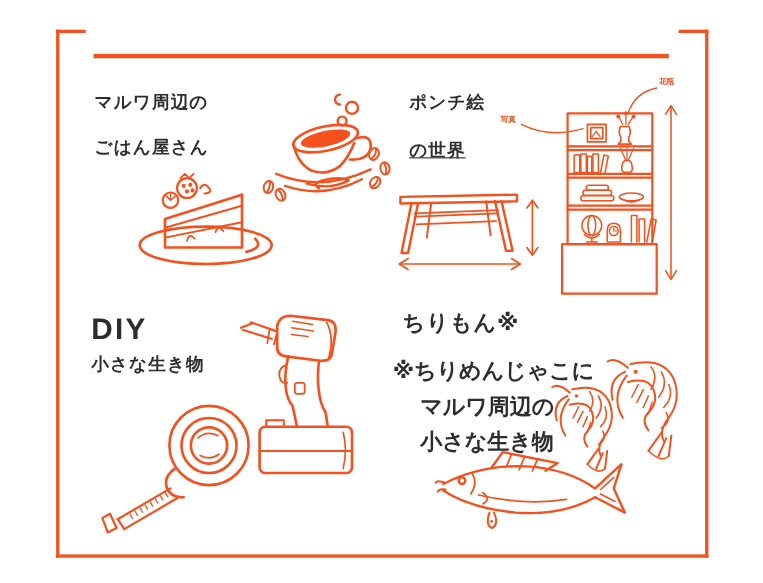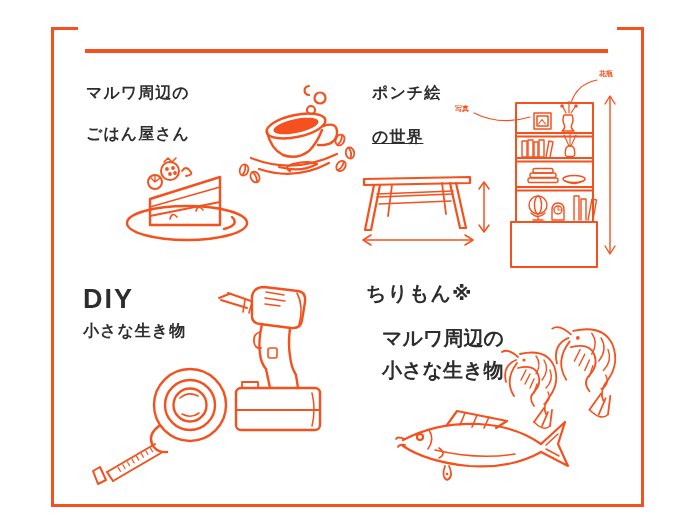--- a/index.html
+++ b/index.html
@@ -275,20 +275,21 @@
         <path d="M34,106 L34,100 L50,100 L50,106" stroke-width="1.8"></path>
         <path d="M104,111 Q108,127 104,144" stroke-width="1.5"></path>
       </g>
     </svg>
   </section>
 
   
   <section>
     <div class="heading h-s4">ちりもん※</div>
     <div class="note">
+      <div>※ちりめんじゃこに</div>
       <div class="indent">マルワ周辺の</div>
       <div class="indent">小さな生き物</div>
     </div>
 
     <svg class="ill" style="left:498px;top:322px" width="158" height="108" viewBox="0 0 158 108" fill="none" stroke="currentColor" stroke-width="1.8" stroke-linecap="round" stroke-linejoin="round">
       <defs>
         <g id="shr">
           <path d="M16,12 Q2,18 6,34"></path>
           <path d="M17,15 Q4,32 14,48"></path>
           <path d="M18,9 Q8,0 2,4"></path>

